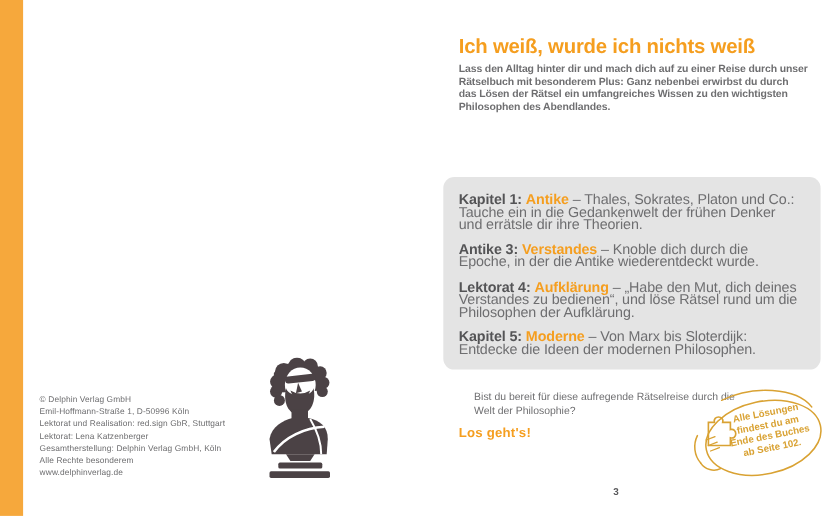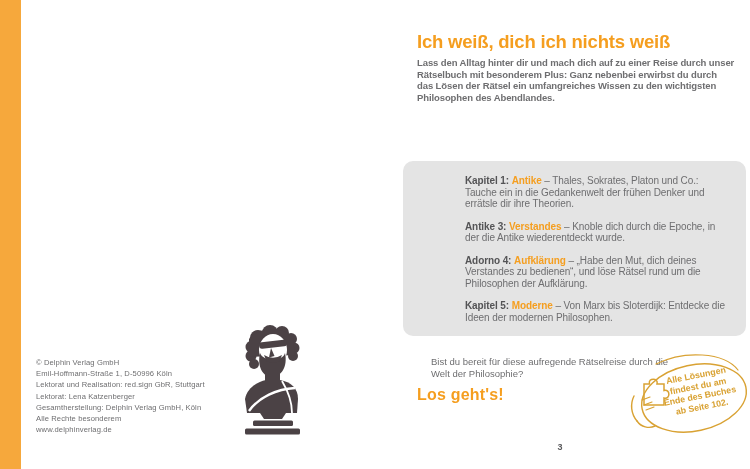--- a/index.html
+++ b/index.html
@@ -16,28 +16,28 @@
   .title{position:absolute;left:417px;top:31px;width:320px;color:#F59E1F;
          font-size:18.5px;font-weight:bold;letter-spacing:-0.2px;}
   .para{position:absolute;left:417px;width:318px;color:#6E6E70;
         font-size:9.5px;line-height:11.5px;letter-spacing:-0.1px;font-weight:bold;}
   .p1{top:57px;}
   .p2{top:120px;}
   
   .chapter-box{position:absolute;left:403px;top:161px;width:343px;height:175px;
                background:#E4E4E4;border-radius:10px;box-sizing:border-box;
                padding:14px 20px 0 14px;}
-  .chapter{color:#6E6E70;font-size:10px;line-height:11.5px;letter-spacing:-0.1px;
-           margin-bottom:11px;margin-left:48px;}
+  .chapter{color:#6E6E70;font-size:13px;line-height:11.5px;letter-spacing:-0.1px;
+           margin-bottom:11px;}
   .chap-label{font-weight:bold;color:#545456;}
   .chap-epoch{font-weight:bold;color:#F59E1F;}
   
   .closing{position:absolute;left:431px;top:356px;width:250px;color:#6E6E70;
            font-size:9.5px;line-height:11.5px;}
-  .cta{position:absolute;left:417px;top:386px;color:#F59E1F;font-size:16px;
+  .cta{position:absolute;left:417px;top:386px;color:#F59E1F;font-size:12px;
        font-weight:bold;letter-spacing:0.2px;}
   
   .badge{position:absolute;left:616px;top:346px;width:134px;height:112px;}
   .badge-text{position:absolute;left:34px;top:24px;width:98px;text-align:center;
               transform:rotate(-11deg);color:#D9A233;font-weight:bold;
               font-size:8.8px;line-height:10.6px;}
   
   .pagenum{position:absolute;left:552px;top:442px;width:16px;text-align:center;
            color:#59595B;font-size:9px;font-weight:bold;}
 </style>
@@ -93,37 +93,37 @@
       <path d="M45,56 C51,66 55,76 55,88" stroke="#ffffff" stroke-width="1.8" fill="none"></path>
       <g fill="#4B4245">
 
         <path d="M23,88 L49,88 L45,94 L27,94 Z"></path>
         <rect x="16" y="95.5" width="40" height="5.5" rx="1.5"></rect>
         <rect x="8" y="103.5" width="55" height="6" rx="1.5"></rect>
       </g>
     </svg>
   </div>
 
-  <div class="title">Ich weiß, dich ich nichts weiß</div>
+  <div class="title">Ich weiß, wurde ich nichts weiß</div>
 
   <div class="para p1">Lass den Alltag hinter dir und mach dich auf zu einer Reise durch unser Rätselbuch mit besonderem Plus: Ganz nebenbei erwirbst du durch das Lösen der Rätsel ein umfangreiches Wissen zu den wichtigsten Philosophen des Abendlandes.</div>
 
   <div class="chapter-box">
     <div class="chapter">
       <span class="chap-label">Kapitel 1:</span>
       <span class="chap-epoch">Antike</span>
       <span class="chap-text">– Thales, Sokrates, Platon und Co.: Tauche ein in die Gedankenwelt der frühen Denker und errätsle dir ihre Theorien.</span>
     </div>
     <div class="chapter">
       <span class="chap-label">Antike 3:</span>
       <span class="chap-epoch">Verstandes</span>
       <span class="chap-text">– Knoble dich durch die Epoche, in der die Antike wiederentdeckt wurde.</span>
     </div>
     <div class="chapter">
-      <span class="chap-label">Adorno 4:</span>
+      <span class="chap-label">Lektorat 4:</span>
       <span class="chap-epoch">Aufklärung</span>
       <span class="chap-text">– „Habe den Mut, dich deines Verstandes zu bedienen“, und löse Rätsel rund um die Philosophen der Aufklärung.</span>
     </div>
     <div class="chapter">
       <span class="chap-label">Kapitel 5:</span>
       <span class="chap-epoch">Moderne</span>
       <span class="chap-text">– Von Marx bis Sloterdijk: Entdecke die Ideen der modernen Philosophen.</span>
     </div>
   </div>
 

